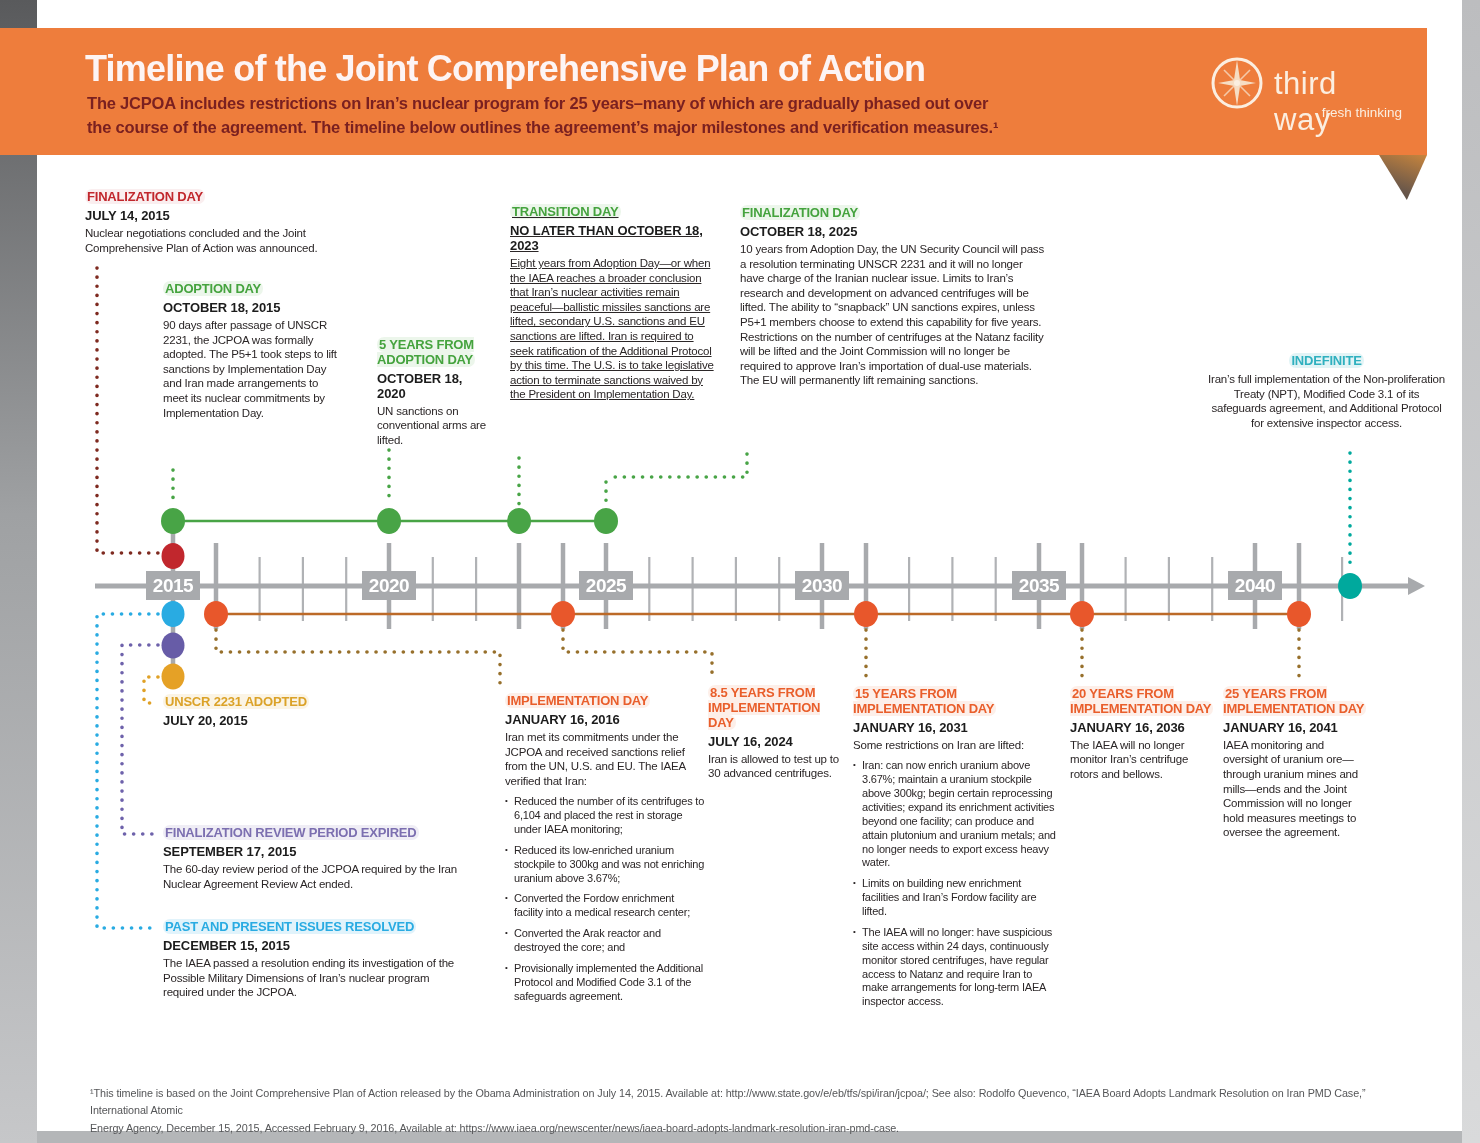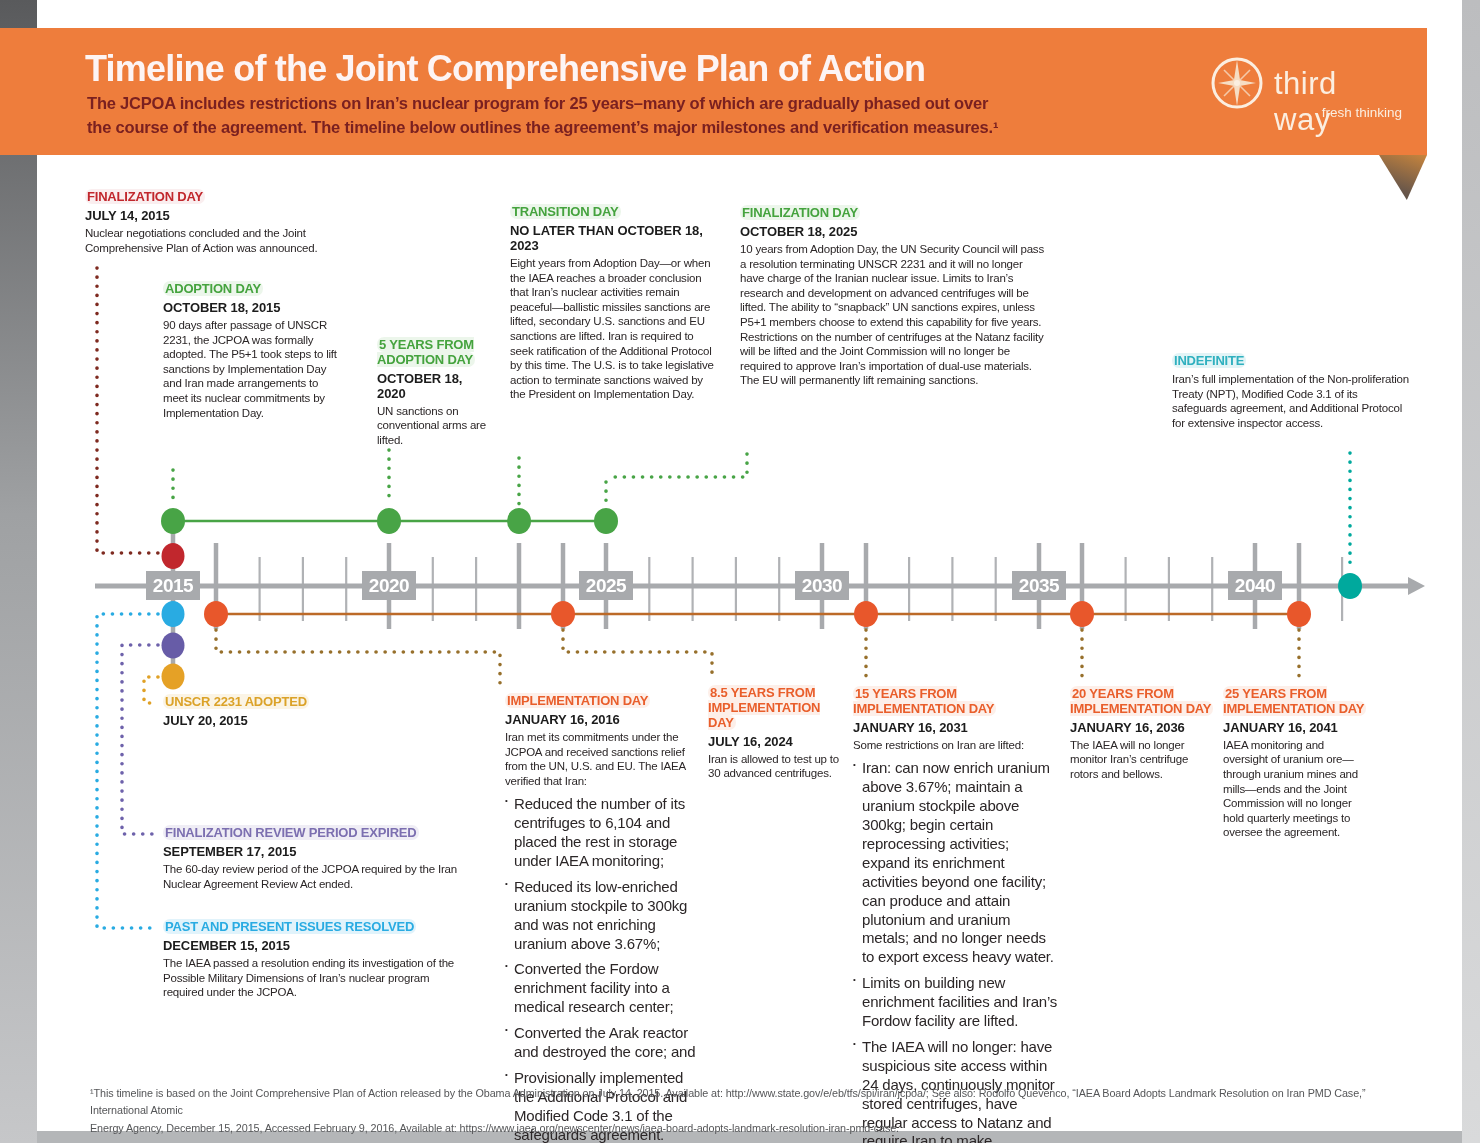--- a/index.html
+++ b/index.html
@@ -24,37 +24,37 @@
   .logo-name{position:absolute;left:66px;top:12px;font-size:31px;color:#fbeee0;letter-spacing:0.5px;}
   .logo-tagline{position:absolute;left:66px;top:51px;width:128px;text-align:right;font-size:13.5px;color:#fbeee0;}
 
   
   .event{position:absolute;z-index:2;}
   .event h3{margin:0 0 3px 0;font-size:13px;font-weight:bold;letter-spacing:-0.2px;line-height:1.15;}
   .event h3 span{display:inline;padding:0 2px;border-radius:7px;}
   .date{font-size:13px;font-weight:bold;color:#1c1c1c;letter-spacing:-0.1px;margin-bottom:3px;}
   .body{font-size:11.5px;line-height:1.27;letter-spacing:-0.2px;}
   .bullets{margin-top:7px;}
-  .bullet{position:relative;padding-left:9px;font-size:15px;line-height:1.26;letter-spacing:-0.2px;margin-bottom:7px;}
+  .bullet{position:relative;padding-left:9px;font-size:11px;line-height:1.26;letter-spacing:-0.2px;margin-bottom:7px;}
   .bullet::before{content:"•";position:absolute;left:0;top:1px;font-size:8px;}
 
   .c-red h3{color:#c1272d;}        .c-red h3 span{background:rgba(193,39,45,0.08);}
   .c-green h3{color:#45a33e;}      .c-green h3 span{background:rgba(69,163,62,0.10);}
   .c-teal h3{color:#2fb0bf;}       .c-teal h3 span{background:rgba(47,176,191,0.14);}
   .c-gold h3{color:#dba228;}       .c-gold h3 span{background:rgba(219,162,40,0.12);}
   .c-purple h3{color:#7c6fb0;}     .c-purple h3 span{background:rgba(124,111,176,0.12);}
   .c-blue h3{color:#29abe2;}       .c-blue h3 span{background:rgba(41,171,226,0.14);}
   .c-orange h3{color:#e95e2b;}     .c-orange h3 span{background:rgba(233,94,43,0.10);}
 
   .ev-finalization{left:85px;top:190px;width:270px;}
   .ev-adoption{left:163px;top:282px;width:180px;}
   .ev-fiveyears{left:377px;top:338px;width:112px;}
-  .ev-transition{left:510px;top:205px;width:207px;}
+  .ev-transition{left:510px;top:205px;width:207px;text-decoration:underline;}
   .ev-termination{left:740px;top:206px;width:304px;}
-  .ev-indefinite{left:1172px;top:354px;width:237px;}
+  .ev-indefinite{left:1208px;top:354px;width:237px;text-align:center;}
   .ev-unscr{left:163px;top:695px;width:352px;}
   .ev-congressional{left:163px;top:826px;width:312px;}
   .ev-past{left:163px;top:920px;width:300px;}
   .ev-implementation{left:505px;top:694px;width:200px;}
   .ev-y85{left:708px;top:686px;width:140px;}
   .ev-y15{left:853px;top:687px;width:207px;}
   .ev-y20{left:1070px;top:687px;width:148px;}
   .ev-y25{left:1223px;top:687px;width:145px;}
 
   
@@ -281,21 +281,21 @@
 
   <div class="event ev-y20 c-orange">
     <h3><span>20 YEARS FROM IMPLEMENTATION DAY</span></h3>
     <div class="date">JANUARY 16, 2036</div>
     <div class="body">The IAEA will no longer monitor Iran’s centrifuge rotors and bellows.</div>
   </div>
 
   <div class="event ev-y25 c-orange">
     <h3><span>25 YEARS FROM IMPLEMENTATION DAY</span></h3>
     <div class="date">JANUARY 16, 2041</div>
-    <div class="body">IAEA monitoring and oversight of uranium ore—through uranium mines and mills—ends and the Joint Commission will no longer hold quarterly meetings to oversee the agreement.</div>
+    <div class="body">IAEA monitoring and oversight of uranium ore—through uranium mines and mills—ends and the Joint Commission will no longer hold measures meetings to oversee the agreement.</div>
   </div>
 
   <div class="footnote">
     <div>¹This timeline is based on the Joint Comprehensive Plan of Action released by the Obama Administration on July 14, 2015. Available at: http://www.state.gov/e/eb/tfs/spi/iran/jcpoa/; See also: Rodolfo Quevenco, “IAEA Board Adopts Landmark Resolution on Iran PMD Case,” International Atomic</div>
     <div>Energy Agency, December 15, 2015, Accessed February 9, 2016, Available at: https://www.iaea.org/newscenter/news/iaea-board-adopts-landmark-resolution-iran-pmd-case.</div>
   </div>
 
 </div>
 
 </body></html>

